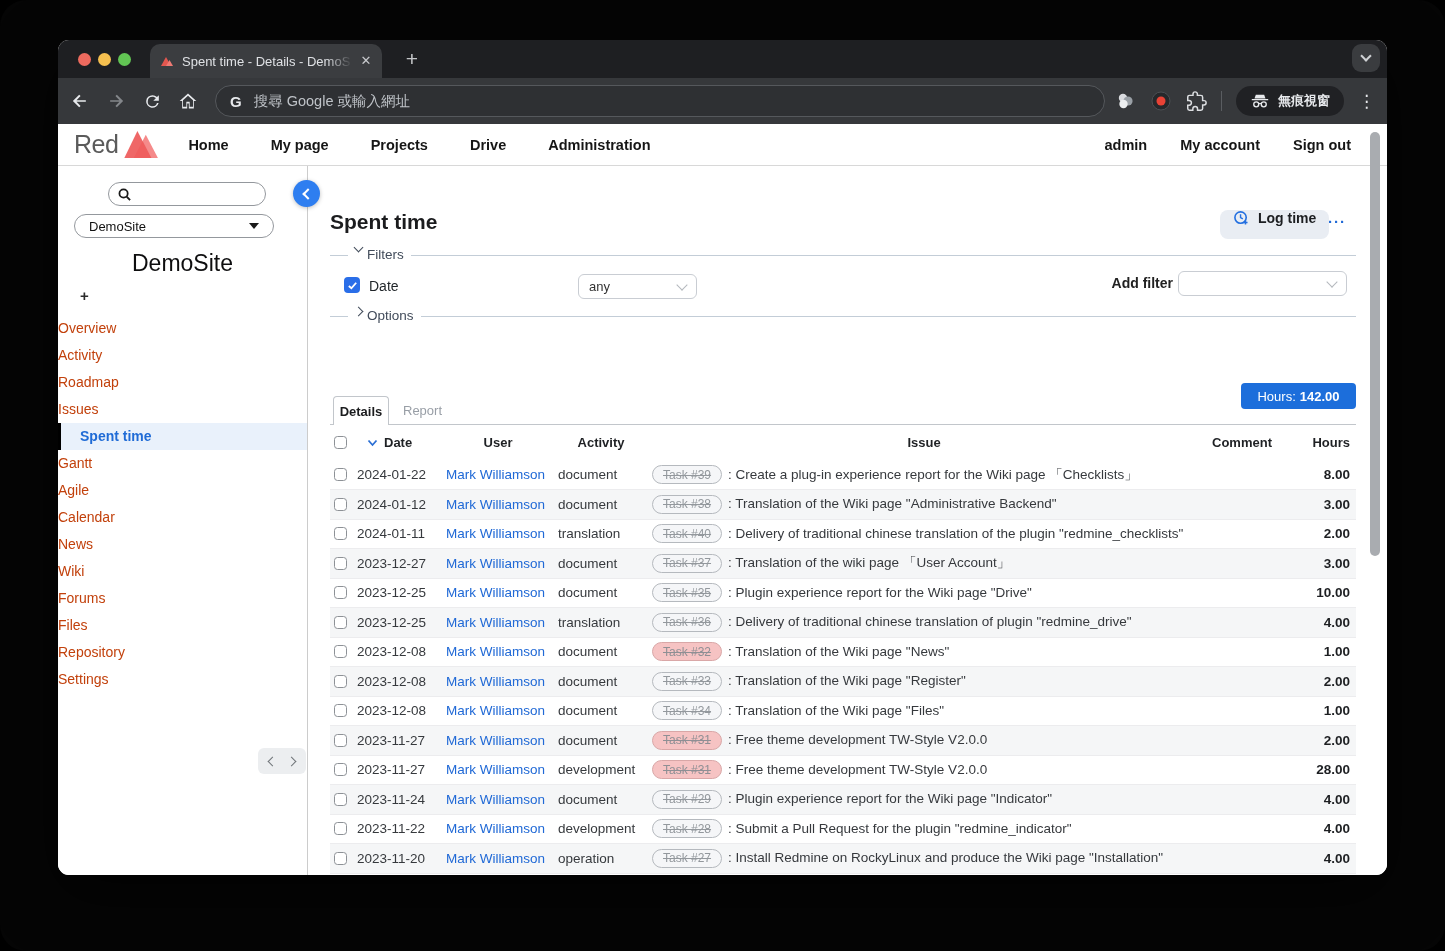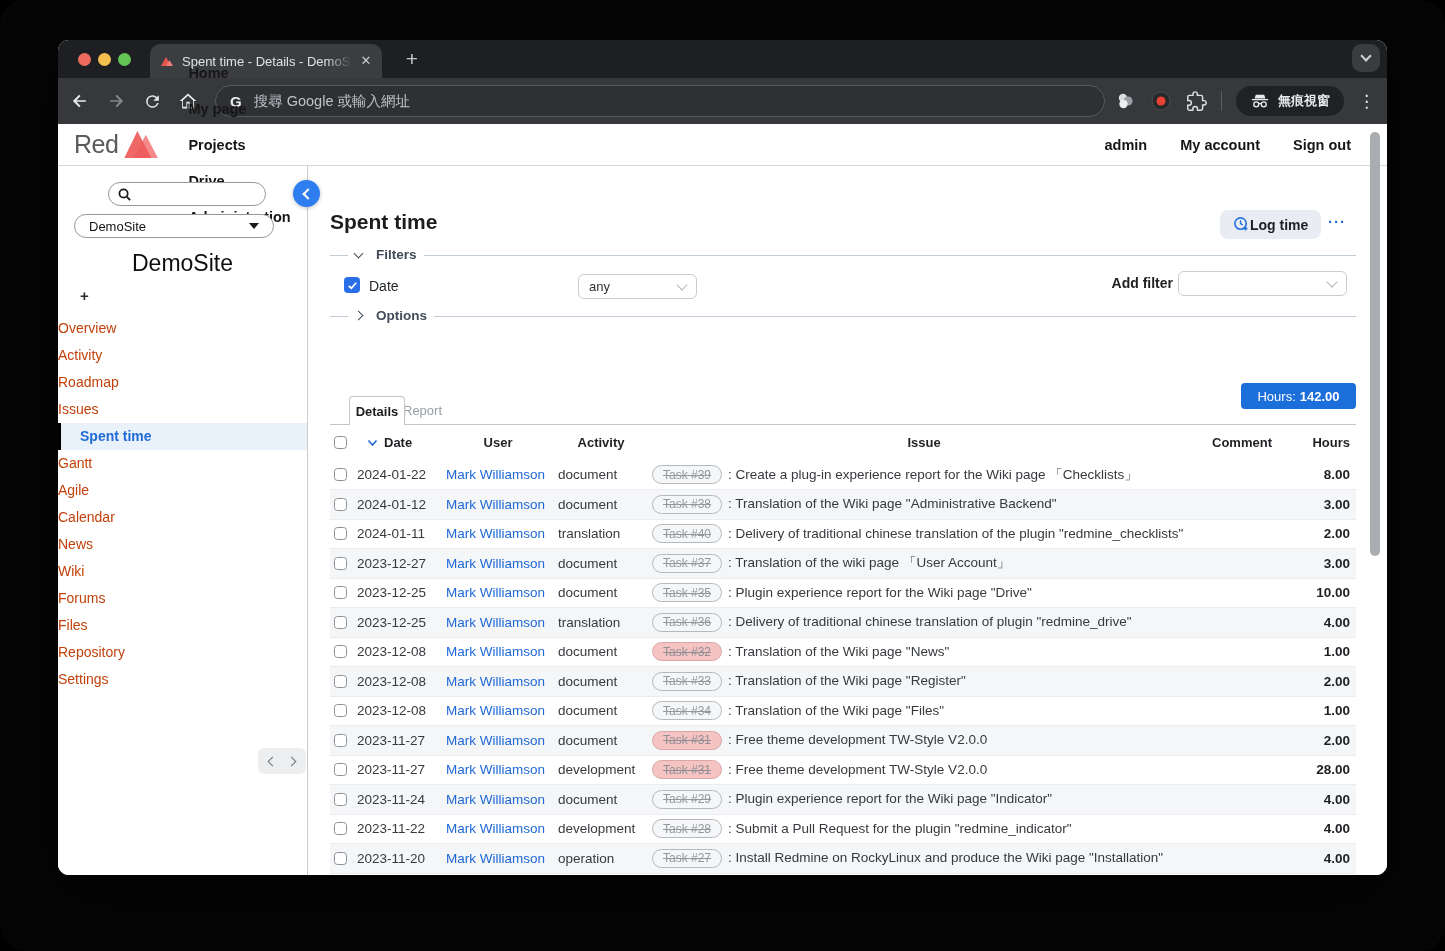--- a/index.html
+++ b/index.html
@@ -41,21 +41,21 @@
     gap:8px; padding:0 14px; color:#e7e9ec; font-size:13px; font-weight:bold; }
   .dots { color:#e8eaed; font-size:17px; letter-spacing:0; }
 
   
   .content { position:absolute; left:0; top:84px; width:1329px; height:751px; background:#fff; }
 
   .rm-header { position:absolute; left:0; top:0; width:100%; height:42px; border-bottom:1px solid #d8d8d8;
     display:flex; align-items:center; }
   .logo { display:flex; align-items:flex-start; margin-left:16px; }
   .logo-text { font-size:25px; color:#5b5b5b; font-weight:500; letter-spacing:-.5px; }
-  .main-nav { display:flex; gap:20px; margin-left:22px;flex-direction:column; }
+  .main-nav { display:flex; gap:42px; margin-left:22px; }
   .navlink { font-size:14.5px; font-weight:bold; color:#161616; cursor:pointer; }
   .acct-nav { position:absolute; right:36px; display:flex; gap:33px; }
 
   .sidebar-border { position:absolute; left:249px; top:42px; width:1px; height:709px; background:#cccccc; }
 
   .searchbox { position:absolute; left:50px; top:58px; width:158px; height:24px; border:1.5px solid #94989d;
     border-radius:13px; display:flex; align-items:center; padding-left:8px; background:#fff; }
   .proj-select { position:absolute; left:16px; top:90px; width:200px; height:24px; border:1.5px solid #94989d;
     border-radius:13px; display:flex; align-items:center; padding:0 14px; font-size:13px; color:#111; background:#fff; }
   .proj-caret { margin-left:auto; width:0; height:0; border-left:5px solid transparent;
@@ -75,27 +75,27 @@
   .pg-ch.left { transform:rotate(135deg); } .pg-ch.right { transform:rotate(-45deg); }
 
   .collapse-btn { position:absolute; left:235px; top:56px; width:27px; height:27px; border-radius:50%;
     background:#2e7ef0; display:flex; align-items:center; justify-content:center; box-shadow:0 1px 4px rgba(0,0,0,.25); }
   .collapse-ch { width:8px; height:8px; border-left:2.5px solid #fff; border-bottom:2.5px solid #fff;
     transform:rotate(45deg); margin-left:3px; }
 
   .page-title { position:absolute; left:272px; top:86px; font-size:21px; font-weight:bold; color:#1b1c1e; }
 
   .logtime-btn { position:absolute; left:1162px; top:86px; height:29px; background:#e9edf3; border-radius:8px;
-    display:flex; align-items:center; gap:0; padding:0 13px; font-size:14px; font-weight:bold; color:#1c1e21; cursor:pointer; }
+    display:flex; gap:8px; padding:0 13px; font-size:14px; font-weight:bold; color:#1c1e21; cursor:pointer; }
   .more-btn { position:absolute; left:1270px; top:89px; color:#2069d6; font-size:15px; font-weight:bold;
     letter-spacing:1px; cursor:pointer; }
 
   .fieldset { position:absolute; left:272px; width:1026px; border-top:1px solid #c3cdd7; }
   .legend { position:absolute; left:18px; top:-9px; background:#fff; padding:0 7px; display:flex;
-    align-items:center; gap:14px; font-size:13.5px; color:#414b5a; cursor:pointer;font-weight:bold; }
+    align-items:flex-start; gap:5px; font-size:13.5px; color:#414b5a; cursor:pointer; }
   .lg-ch { width:7px; height:7px; border-right:1.7px solid #414b5a; border-bottom:1.7px solid #414b5a; }
   .lg-ch.down { transform:rotate(45deg); margin-top:-3px; } .lg-ch.right { transform:rotate(-45deg); }
 
   .checkbox-on { position:absolute; left:286px; top:153px; width:16px; height:16px; background:#2a6ee8;
     border-radius:4px; display:flex; align-items:center; justify-content:center; }
   .date-label { position:absolute; left:311px; top:154px; font-size:14px; color:#1f2428; }
   .select { position:absolute; height:25px; border:1px solid #c9cdd3; border-radius:6px; background:#fff;
     font-size:13px; color:#333; display:flex; align-items:center; padding:0 10px; }
   .sel-ch { position:absolute; right:10px; width:8px; height:8px; border-right:1.6px solid #b4b8bd;
     border-bottom:1.6px solid #b4b8bd; transform:rotate(45deg); margin-top:-3px; }
@@ -107,21 +107,21 @@
   .act-btn { height:29px; background:#e7ebf1; border-radius:6px; display:flex; align-items:center; gap:8px;
     padding:0 12px; font-size:14px; font-weight:bold; color:#1e1f21; cursor:pointer; }
 
   .hours-badge { position:absolute; left:1183px; top:259px; width:115px; height:26px; background:#1c6edb;
     border-radius:4px; color:#fff; font-size:13px; display:flex; align-items:center; justify-content:center; gap:4px; }
   .hours-badge b { font-weight:bold; }
 
   .tabs-line { position:absolute; left:272px; top:300px; width:1026px; height:1px; background:#c2c6cb; }
   .tab-details { position:absolute; left:275px; top:272px; width:56px; height:29px; background:#fff;
     border:1px solid #c2c6cb; border-bottom:none; border-radius:4px 4px 0 0; z-index:2;
-    display:flex; align-items:center; justify-content:center; font-size:13px; font-weight:bold; color:#1b1c1e;margin-left:16px; }
+    display:flex; align-items:center; justify-content:center; font-size:13px; font-weight:bold; color:#1b1c1e; }
   .tab-report { position:absolute; left:345px; top:279px; font-size:13px; color:#989ea6; cursor:pointer; }
 
   .grid-wrap { position:absolute; left:272px; top:301px; width:1026px; }
   table { width:1026px; border-collapse:collapse; table-layout:fixed; }
   th { font-size:13px; font-weight:bold; color:#1f2124; height:35px; }
   td { font-size:13.5px; color:#36393d; height:29.5px; border-bottom:1px solid #ececee; white-space:nowrap; overflow:hidden; }
   tr.alt td { background:#f5f6f7; }
   th.h-date { text-align:left; padding-left:11px; }
   th.h-hours, td.c-hours { text-align:right; padding-right:6px; }
   td.c-hours { font-weight:bold; color:#1d1f22; }

